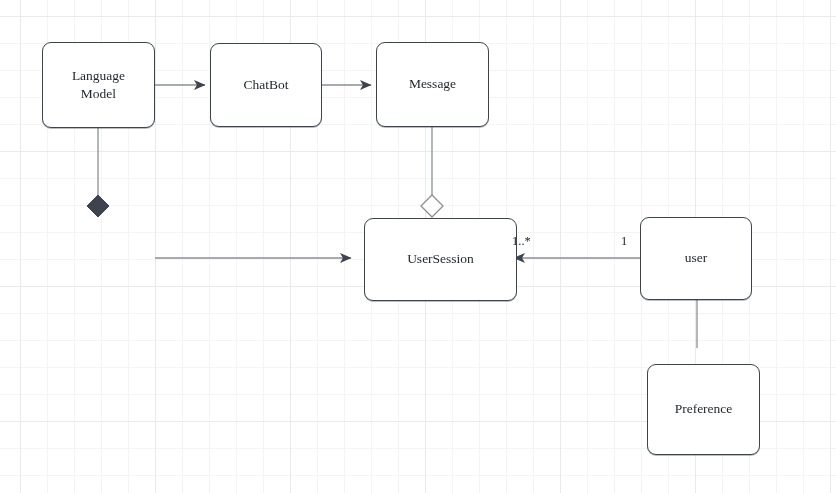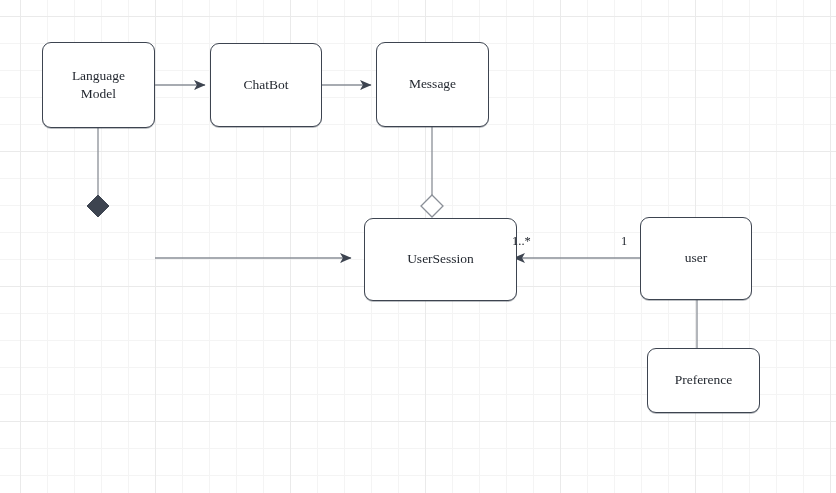--- a/index.html
+++ b/index.html
@@ -125,21 +125,21 @@
 
 
   <div class="node" style="left:356px; top:218px; width:153px; height:83px;margin-left:8px;">
     <span class="node-label">UserSession</span>
   </div>
 
   <div class="node" style="left:640px; top:217px; width:112px; height:83px;justify-content:center;">
     <span class="node-label">user</span>
   </div>
 
-  <div class="node" style="left:647px; top:348px; width:113px; height:65px;">
+  <div class="node" style="left:647px; top:364px; width:113px; height:91px;">
     <span class="node-label">Preference</span>
   </div>
 
   <div class="edge-label" style="left:512px; top:234px;">1..*</div>
 
   <div class="edge-label" style="left:621px; top:234px;">1</div>
 
 </div>
 
 </body></html>

